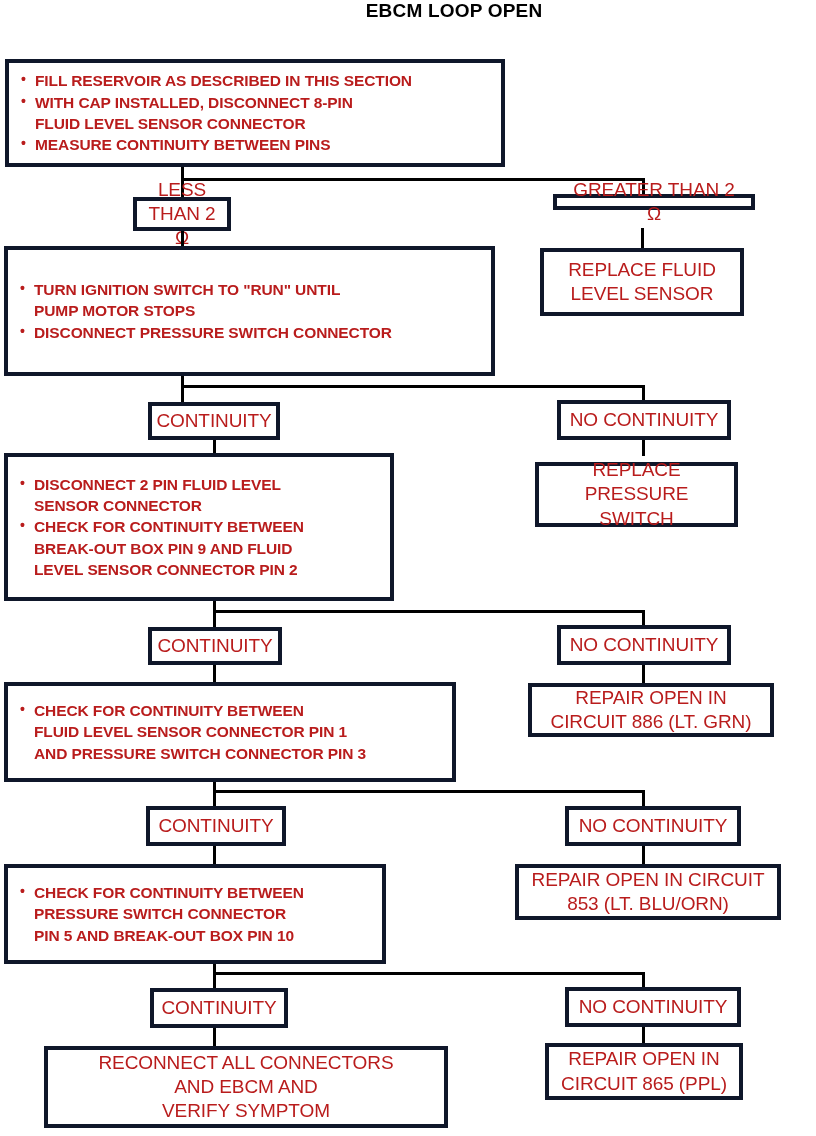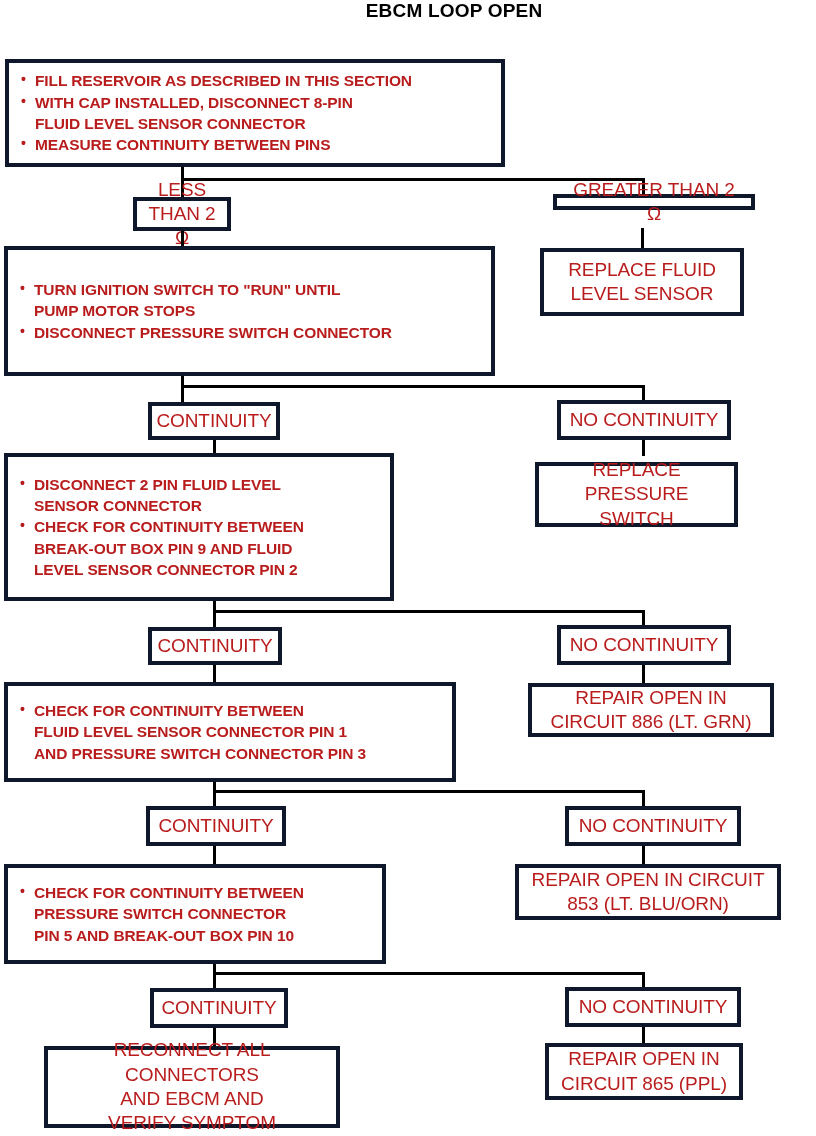--- a/index.html
+++ b/index.html
@@ -232,21 +232,21 @@
   <div class="box label" style="left:150px; top:988px; width:138px; height:40px;">
     <span class="txt">CONTINUITY</span>
   </div>
   <div class="box label" style="left:565px; top:987px; width:176px; height:40px;">
     <span class="txt">NO CONTINUITY</span>
   </div>
 
   <div class="ln vln" style="left:213px; top:1028px; height:18px;"></div>
   <div class="ln vln" style="left:642px; top:1027px; height:17px;"></div>
 
-  <div class="box label" style="left:44px; top:1046px; width:296px; height:82px;">
+  <div class="box label" style="left:44px; top:1046px; width:404px; height:82px;">
     <span class="txt">RECONNECT ALL CONNECTORS
 AND EBCM AND
 VERIFY SYMPTOM</span>
   </div>
 
   <div class="box label" style="left:545px; top:1043px; width:198px; height:57px;">
     <span class="txt">REPAIR OPEN IN
 CIRCUIT 865 (PPL)</span>
   </div>
 

